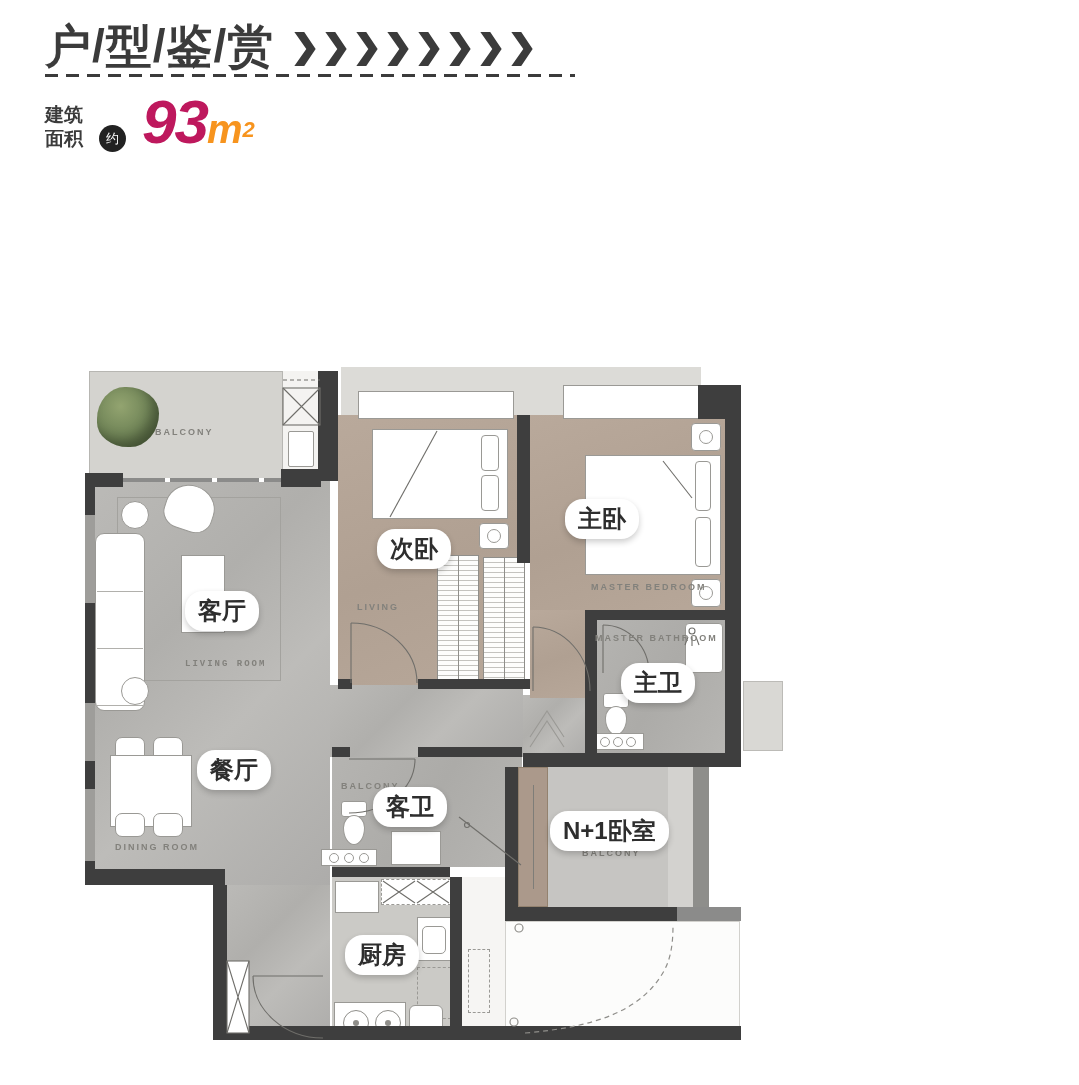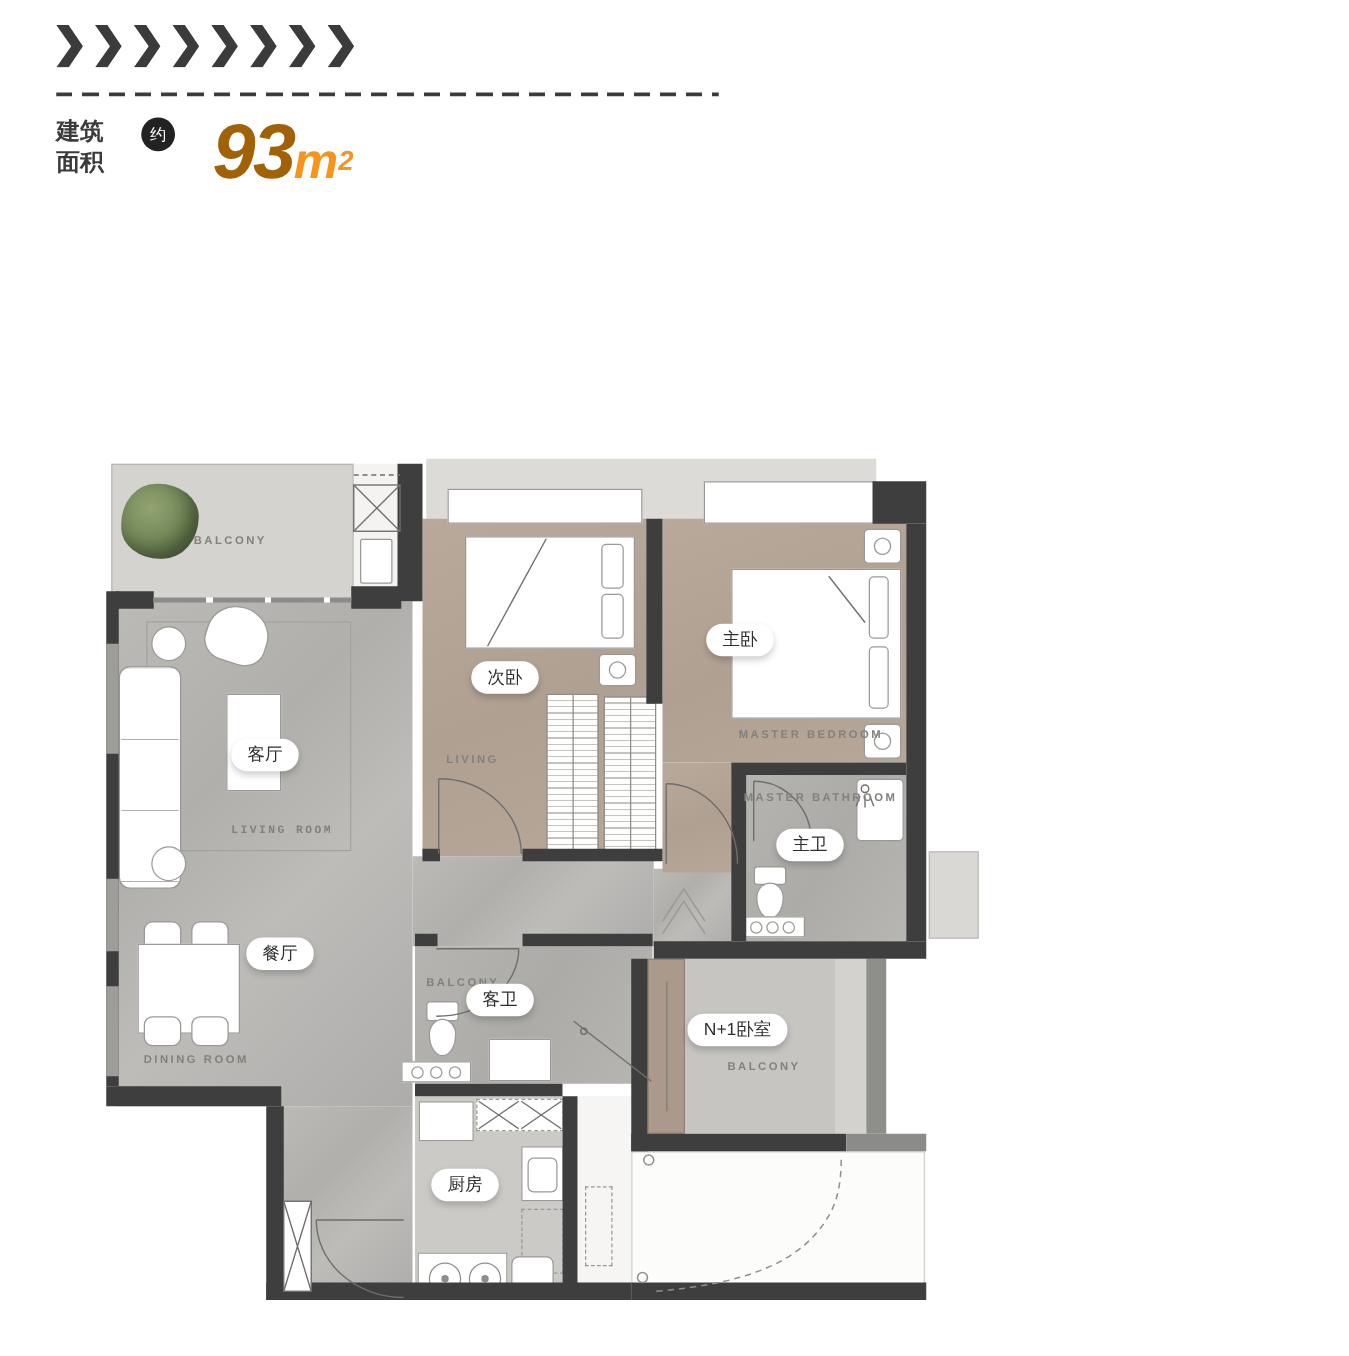--- a/index.html
+++ b/index.html
@@ -6,25 +6,25 @@
   body{width:1079px;height:1085px;position:relative;overflow:hidden;
        font-family:"Liberation Sans","DejaVu Sans",sans-serif;color:#3a3a3a;}
   
   .title-row{position:absolute;left:45px;top:16px;display:flex;align-items:center;gap:20px;}
   .main-title{font-size:46px;font-weight:900;color:#3b3b3b;letter-spacing:1px;white-space:nowrap;}
   .chev-row{display:flex;gap:5px;margin-top:4px;}
   .chev{width:26px;height:34px;background:#3b3b3b;display:inline-block;
         clip-path:polygon(0 0,38% 0,82% 50%,38% 100%,0 100%,46% 50%);}
   .title-underline{position:absolute;left:45px;top:74px;width:530px;height:3px;
         background:repeating-linear-gradient(90deg,#3b3b3b 0 13px,transparent 13px 21px);}
-  .area-row{position:absolute;left:45px;top:94px;display:flex;align-items:flex-start;gap:30px;}
+  .area-row{position:absolute;left:45px;top:94px;display:flex;align-items:flex-end;gap:16px;}
   .area-label{font-size:19px;font-weight:700;line-height:1.3;color:#3b3b3b;}
   .approx-badge{width:27px;height:27px;border-radius:50%;background:#222;color:#fff;
         font-size:13px;display:flex;align-items:center;justify-content:center;flex:0 0 auto;}
-  .area-num{font-size:62px;font-weight:900;font-style:italic;color:#a16207;line-height:.9;letter-spacing:-2px;}
+  .area-num{font-size:62px;font-weight:900;font-style:italic;color:#be185d;line-height:.9;letter-spacing:-2px;}
   .area-unit{font-size:40px;font-weight:900;font-style:italic;color:#f7941e;}
   .area-sup{font-size:22px;font-weight:900;font-style:italic;color:#f7941e;vertical-align:super;}
   
   .plan{position:absolute;left:85px;top:365px;width:725px;height:702px;}
   .floor{position:absolute;z-index:1;box-sizing:border-box;}
   .marble{background:linear-gradient(135deg,#bbbab7 0%,#b0afac 35%,#bdbcb9 60%,#adacaa 100%);}
   .tile{background:linear-gradient(120deg,#b5b4b1 0%,#acabA8 50%,#b7b6b3 100%);}
   .wood{background:linear-gradient(160deg,#b9a99b 0%,#b0a092 55%,#b7a799 100%);}
   .wall{position:absolute;background:#3e3e3e;z-index:3;}
   .wall.md{background:#8b8b8a;}
@@ -51,32 +51,33 @@
   .dash{position:absolute;border:1px dashed #9a9995;box-sizing:border-box;z-index:2;background:transparent;}
   .burner{position:absolute;width:24px;height:24px;border:1px solid #8f8e8a;border-radius:50%;background:#fff;}
   .burner::after{content:"";position:absolute;left:50%;top:50%;width:6px;height:6px;margin:-3px;
      background:#8f8e8a;border-radius:50%;}
   .sink-inner{position:absolute;left:4px;top:8px;right:4px;bottom:6px;border:1px solid #9a9995;border-radius:5px;}
   .plant{position:absolute;z-index:2;width:62px;height:60px;
      background:radial-gradient(circle at 38% 32%,#93a470 0%,#74885a 45%,#5b6f46 80%,#4e6140 100%);
      border-radius:46% 54% 48% 52%/55% 45% 58% 42%;box-shadow:inset -7px -7px 12px rgba(0,0,0,.28);}
   .slider{position:absolute;height:4px;z-index:4;
      background:repeating-linear-gradient(90deg,#8b8b8a 0 42px,#fff 42px 47px);}
-  .pill{position:absolute;background:#fff;border-radius:18px;padding:4px 13px;font-size:14px;
-     font-weight:400;color:#2e2e2e;box-shadow:0 3px 6px rgba(0,0,0,.20);white-space:nowrap;z-index:6;}
+  .pill{position:absolute;background:#fff;border-radius:18px;padding:4px 13px;font-size:24px;
+     font-weight:700;color:#2e2e2e;box-shadow:0 3px 6px rgba(0,0,0,.20);white-space:nowrap;z-index:6;}
   .en{position:absolute;font-size:9px;letter-spacing:2px;color:#82817c;font-weight:600;
      white-space:nowrap;z-index:5;}
   .linework{position:absolute;left:0;top:0;z-index:4;pointer-events:none;}
   .nook-door{border-radius:2px;}
   .handle{position:absolute;left:50%;top:18px;bottom:18px;border-left:1.5px solid #7e7d78;z-index:2;}
 </style>
 </head>
 <body>
 
 <div class="title-row">
+  <div class="main-title">户/型/鉴/赏</div>
   <div class="chev-row">
     <i class="chev"></i>
       <i class="chev"></i>
       <i class="chev"></i>
       <i class="chev"></i>
       <i class="chev"></i>
       <i class="chev"></i>
       <i class="chev"></i>
       <i class="chev"></i>
   </div>

